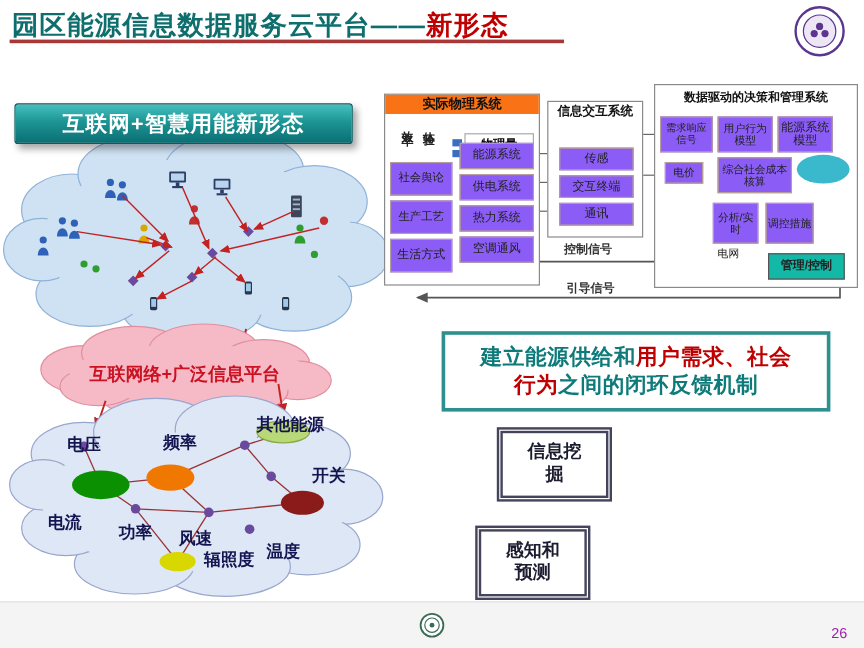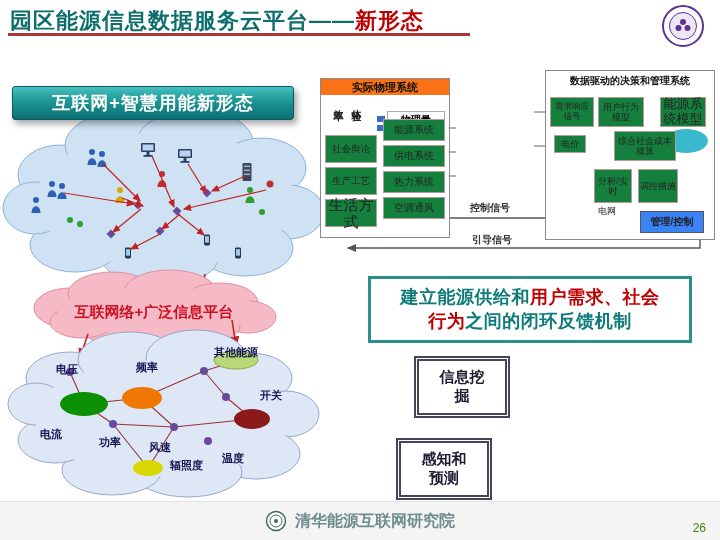--- a/index.html
+++ b/index.html
@@ -14,47 +14,47 @@
   .toplogo{position:absolute;right:14px;top:3px;z-index:3;}
   
   .banner{position:absolute;left:12px;top:86px;width:280px;height:32px;z-index:3;
           background:linear-gradient(180deg,#46c0c0 0%,#1d9595 45%,#0b6f74 100%);
           border:1px solid #0a5a5e;border-radius:3px;box-shadow:3px 4px 6px rgba(0,0,0,.35);
           color:#fff;font-weight:bold;font-size:18px;letter-spacing:1px;
           display:flex;align-items:center;justify-content:center;}
   
   .netlabel{position:absolute;left:42px;top:303px;width:224px;z-index:3;text-align:center;
             color:#cc1122;font-weight:bold;font-size:15px;}
-  .sensor{position:absolute;z-index:3;font-size:11px;font-weight:bold;color:#141450;white-space:nowrap;}
+  .sensor{position:absolute;z-index:3;font-size:14px;font-weight:bold;color:#141450;white-space:nowrap;}
   
   .panel{position:absolute;background:#fff;border:1px solid #8a8a8a;z-index:2;}
   .ptitle{position:absolute;left:0;top:0;width:100%;text-align:center;font-weight:bold;color:#111;}
-  .pbox{position:absolute;background:#15803d;border:1px solid #b79b99;color:#222;
+  .pbox{position:absolute;background:#8b5cf6;border:1px solid #b79b99;color:#222;
         display:flex;align-items:center;justify-content:center;text-align:center;line-height:1.15;}
   .vtext{position:absolute;writing-mode:vertical-rl;font-size:10px;font-weight:bold;color:#222;letter-spacing:2px;}
   .qlabel{position:absolute;border:1px solid #aaa;background:#fff;font-size:10px;font-weight:bold;
           display:flex;align-items:center;justify-content:center;margin-top:12px;}
   .cyan-ellipse{position:absolute;border-radius:50%;background:#3ab8cc;z-index:0;}
-  .manage{background:#3b82f6;border:1.5px solid #555;font-weight:bold;}
+  .manage{background:#14b8a6;border:1.5px solid #555;font-weight:bold;}
   .sig{position:absolute;z-index:3;font-size:10px;font-weight:bold;color:#333;}
   
   .feedback{position:absolute;left:368px;top:276px;width:300px;z-index:3;border:3px solid #2e8f8f;
             background:#fff;padding:6px 9px;font-size:18px;font-weight:bold;line-height:1.35;letter-spacing:.5px;text-align:center;}
   .feedback .t{color:#0e7a7a;}
   .feedback .r{color:#c00000;}
   
   .cap{position:absolute;width:86px;height:52px;z-index:3;border:5px double #44445c;background:#fff;
        display:flex;align-items:center;justify-content:center;text-align:center;
        font-size:15px;font-weight:bold;color:#1c1c30;line-height:1.25;}
   .cap span{display:block;width:56px;}
   
   .footer{position:absolute;left:0;bottom:0;width:720px;height:38px;background:#f4f4f4;z-index:3;
           border-top:1px solid #e2e2e2;display:flex;align-items:center;justify-content:center;gap:8px;}
   .footer-text{font-size:16px;font-weight:bold;color:#6e8c8c;}
-  .pagenum{position:absolute;right:14px;bottom:5px;z-index:4;font-size:12px;color:#4d7c0f;margin-top:42px;}
+  .pagenum{position:absolute;right:14px;bottom:5px;z-index:4;font-size:12px;color:#a21caf;margin-top:42px;}
 </style>
 </head>
 <body>
 
 <div class="slide">
 
   <svg class="art" width="720" height="540" viewBox="0 0 720 540">
     <defs>
       <marker id="mr" markerWidth="8" markerHeight="8" refX="6" refY="3" orient="auto">
         <path d="M0,0 L7,3 L0,6 Z" fill="#c22222"></path>
@@ -249,41 +249,47 @@
   <span class="sensor" style="left:149px;top:440px">风速</span>
   <span class="sensor" style="left:170px;top:458px">辐照度</span>
   <span class="sensor" style="left:222px;top:451px">温度</span>
 
   <div class="panel" style="left:320px;top:78px;width:128px;height:158px">
     <div class="ptitle" style="height:16px;line-height:16px;font-size:11px;background:#f97316">实际物理系统</div>
     <span class="vtext" style="left:10px;top:22px">效率</span>
     <span class="vtext" style="left:28px;top:22px">体验</span>
     <div class="pbox" style="left:4px;top:56px;width:50px;height:26px;font-size:9.5px">社会舆论</div>
     <div class="pbox" style="left:4px;top:88px;width:50px;height:26px;font-size:9.5px">生产工艺</div>
-    <div class="pbox" style="left:4px;top:120px;width:50px;height:26px;font-size:15px">生活方式</div>
+    <div class="pbox" style="left:4px;top:120px;width:50px;height:26px;font-size:10px">生活方式</div>
     <svg style="position:absolute;left:54px;top:36px" width="12" height="18">
       <rect x="2" y="1" width="8" height="6" fill="#3a6fc0"></rect>
         <rect x="2" y="10" width="8" height="6" fill="#3a6fc0"></rect>
     </svg>
     <div class="qlabel" style="left:66px;top:20px;width:56px;height:15px">物理量</div>
     <div class="pbox" style="left:62px;top:40px;width:60px;height:20px;font-size:10px">能源系统</div>
     <div class="pbox" style="left:62px;top:66px;width:60px;height:20px;font-size:10px">供电系统</div>
     <div class="pbox" style="left:62px;top:92px;width:60px;height:20px;font-size:10px">热力系统</div>
     <div class="pbox" style="left:62px;top:118px;width:60px;height:20px;font-size:10px">空调通风</div>
   </div>
 
+  <div class="panel" style="left:456px;top:84px;width:78px;height:112px">
+    <div class="ptitle" style="padding-top:2px;font-size:10.5px;line-height:1.15">信息交互系统</div>
+    <div class="pbox" style="left:9px;top:38px;width:60px;height:17px;font-size:10px">传感</div>
+    <div class="pbox" style="left:9px;top:61px;width:60px;height:17px;font-size:10px">交互终端</div>
+    <div class="pbox" style="left:9px;top:84px;width:60px;height:17px;font-size:10px">通讯</div>
+  </div>
 
   <div class="panel" style="left:545px;top:70px;width:168px;height:168px">
     <div class="ptitle" style="padding-top:3px;font-size:10px">数据驱动的决策和管理系统</div>
     <div class="cyan-ellipse" style="left:118px;top:58px;width:44px;height:24px"></div>
     <div class="pbox" style="left:4px;top:26px;width:42px;height:28px;font-size:8.5px">需求响应信号</div>
     <div class="pbox" style="left:52px;top:26px;width:44px;height:28px;font-size:9px">用户行为模型</div>
-    <div class="pbox" style="left:114px;top:26px;width:44px;height:28px;font-size:13px">能源系统模型</div>
+    <div class="pbox" style="left:102px;top:26px;width:44px;height:28px;font-size:10px">能源系统模型</div>
     <div class="pbox" style="left:8px;top:64px;width:30px;height:16px;font-size:9px">电价</div>
-    <div class="pbox" style="left:68px;top:60px;width:60px;height:28px;font-size:9px">综合社会成本核算</div>
+    <div class="pbox" style="left:52px;top:60px;width:60px;height:28px;font-size:9px">综合社会成本核算</div>
     <div class="pbox" style="left:48px;top:98px;width:36px;height:32px;font-size:9px">分析/实时</div>
     <span style="position:absolute;left:52px;top:134px;font-size:9px;color:#222">电网</span>
     <div class="pbox" style="left:92px;top:98px;width:38px;height:32px;font-size:9px">调控措施</div>
     <div class="pbox manage" style="left:94px;top:140px;width:62px;height:20px;font-size:10px">管理/控制</div>
   </div>
 
   <span class="sig" style="left:470px;top:201px">控制信号</span>
   <span class="sig" style="left:472px;top:233px">引导信号</span>
 
   <div class="feedback">
@@ -297,17 +303,16 @@
   <div class="cap" style="left:396px;top:438px">
       <span>感知和预测</span>
     </div>
 
   <div class="footer">
     <svg width="22" height="22" viewBox="0 0 22 22">
       <circle cx="11" cy="11" r="9.5" fill="#fff" stroke="#3a6b55" stroke-width="1.5"></circle>
       <circle cx="11" cy="11" r="6" fill="none" stroke="#3a6b55" stroke-width="1"></circle>
       <circle cx="11" cy="11" r="2" fill="#3a6b55"></circle>
     </svg>
-    <span class="footer-text">清华能源互联网研究院</span>
   </div>
   <span class="pagenum">26</span>
 
 </div>
 
 </body></html>

